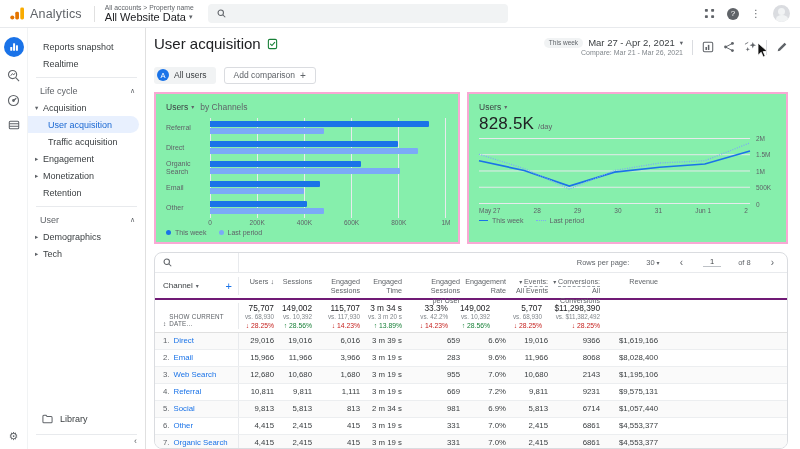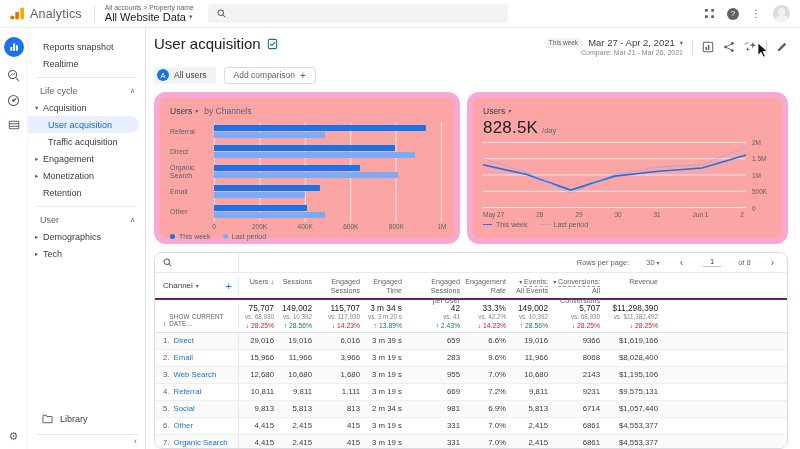--- a/index.html
+++ b/index.html
@@ -61,21 +61,21 @@
   .vsep{width:1px;height:15px;background:#dadce0}
 
   .chips-row{display:flex;gap:8px;margin-top:9px}
   .chip-all{display:flex;align-items:center;gap:5px;background:#f1f3f4;border-radius:3px;height:17px;padding:0 9px 0 3px;font-size:8.5px;color:#3c4043}
   .chip-a{width:12px;height:12px;border-radius:50%;background:#1a73e8;color:#fff;font-size:7.5px;display:flex;align-items:center;justify-content:center}
   .chip-add{display:flex;align-items:center;gap:5px;border:1px solid #dadce0;border-radius:3px;height:17px;padding:0 9px;font-size:8.5px;color:#5f6368}
   .plus{color:#5f6368;font-size:10px}
 
   
   .cards{display:flex;gap:7px;margin-top:8px}
-  .card{border:6px solid #f9a8d4;border-radius:12px;background:#fca5a5}
+  .card{border:2px solid #f9a8d4;border-radius:0;background:#86efac}
   .bar-card{width:306px;min-width:306px;height:152px;padding:8px 10px 6px}
   .line-card{flex:1;height:152px;padding:8px 10px 6px;min-width:0}
   .card-title{font-size:8.5px;color:#3c4043;display:flex;align-items:center;gap:3px}
   .card-title .dim{color:#5f6368}
   .mini-caret{font-size:6px;color:#5f6368}
 
   .bar-rows{position:relative;margin-top:6px}
   .bar-grid{position:absolute;left:44px;right:2px;top:0;bottom:0;background:linear-gradient(to right,#e8eaed 1px,transparent 1px);background-size:20% 100%;border-right:1px solid #e8eaed}
   .bar-group{display:flex;align-items:center;height:20px;position:relative}
   .bar-cat{width:44px;min-width:44px;font-size:7px;color:#5f6368;line-height:1.1;padding-right:5px}
@@ -532,25 +532,20 @@
             <div class="tcell c3">
               <div class="tot-main">115,707</div>
               <div class="tot-vs">vs. 117,930</div>
               <div class="tot-delta neg">↓ 14.23%</div>
             </div>
             <div class="tcell c4">
               <div class="tot-main">3 m 34 s</div>
               <div class="tot-vs">vs. 3 m 20 s</div>
               <div class="tot-delta pos">↑ 13.89%</div>
             </div>
-            <div class="tcell c5">
-              <div class="tot-main">42</div>
-              <div class="tot-vs">vs. 41</div>
-              <div class="tot-delta pos">↑ 2.43%</div>
-            </div>
             <div class="tcell c6">
               <div class="tot-main">33.3%</div>
               <div class="tot-vs">vs. 42.2%</div>
               <div class="tot-delta neg">↓ 14.23%</div>
             </div>
             <div class="tcell c7">
               <div class="tot-main">149,002</div>
               <div class="tot-vs">vs. 10,392</div>
               <div class="tot-delta pos">↑ 28.56%</div>
             </div>

